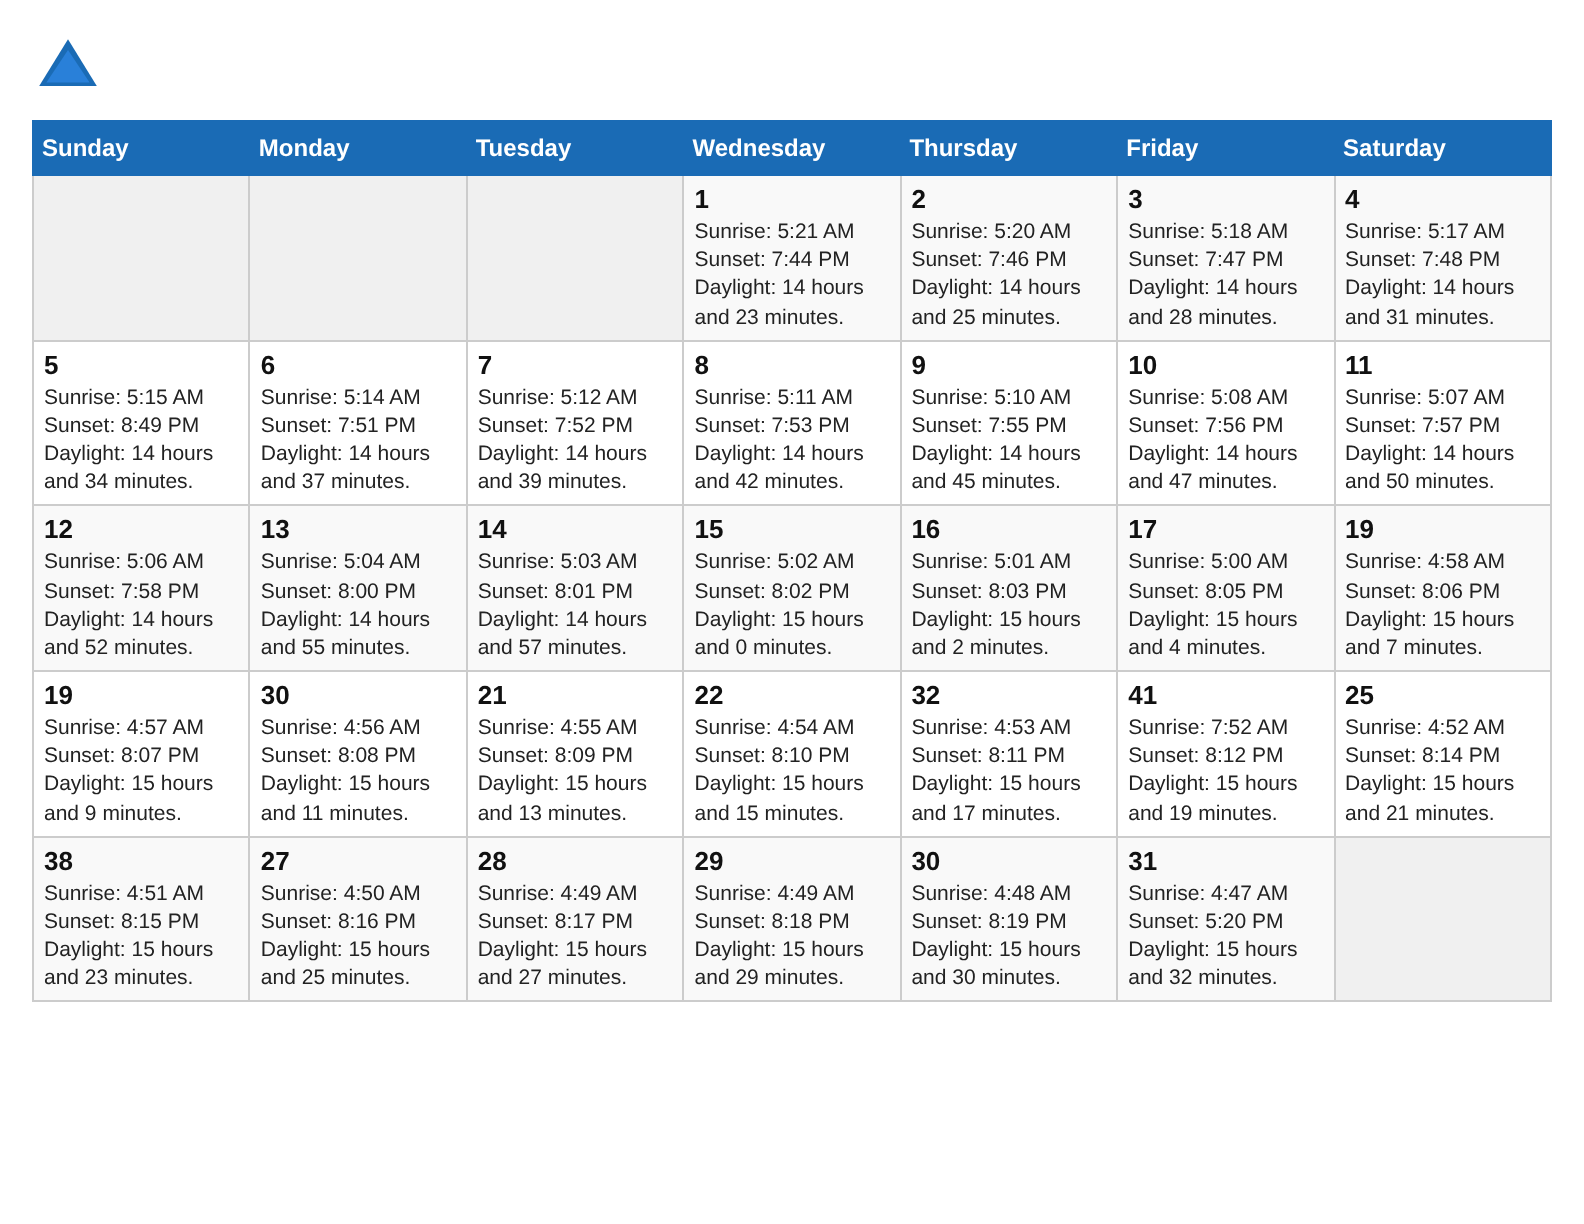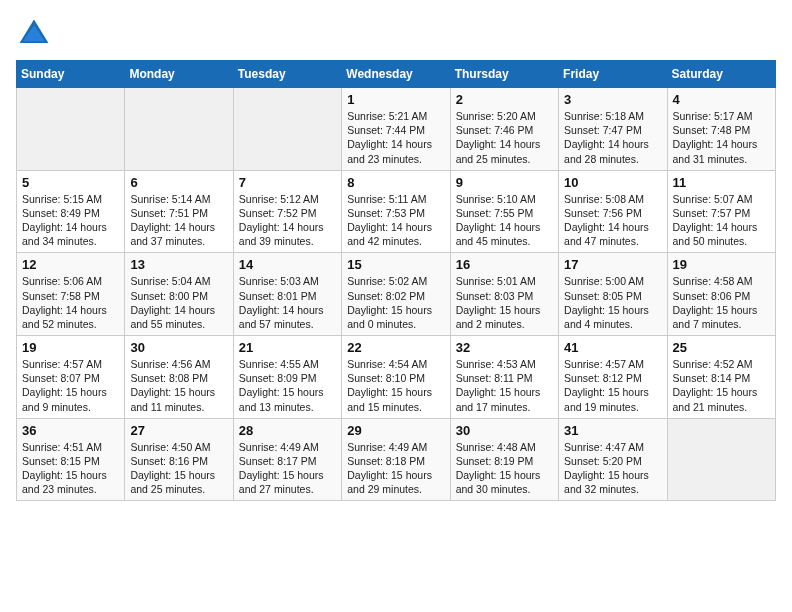--- a/index.html
+++ b/index.html
@@ -295,36 +295,36 @@
         </td>
         <td>
           <span class="day-num">32</span>
           <div class="cell-info">Sunrise: 4:53 AM
 Sunset: 8:11 PM
 Daylight: 15 hours
 and 17 minutes.</div>
         </td>
         <td>
           <span class="day-num">41</span>
-          <div class="cell-info">Sunrise: 4:57 AM
+          <div class="cell-info">Sunrise: 7:52 AM
 Sunset: 8:12 PM
 Daylight: 15 hours
 and 19 minutes.</div>
         </td>
         <td>
           <span class="day-num">25</span>
           <div class="cell-info">Sunrise: 4:52 AM
 Sunset: 8:14 PM
 Daylight: 15 hours
 and 21 minutes.</div>
         </td>
       </tr>
       <tr>
         <td>
-          <span class="day-num">36</span>
+          <span class="day-num">38</span>
           <div class="cell-info">Sunrise: 4:51 AM
 Sunset: 8:15 PM
 Daylight: 15 hours
 and 23 minutes.</div>
         </td>
         <td>
           <span class="day-num">27</span>
           <div class="cell-info">Sunrise: 4:50 AM
 Sunset: 8:16 PM
 Daylight: 15 hours

